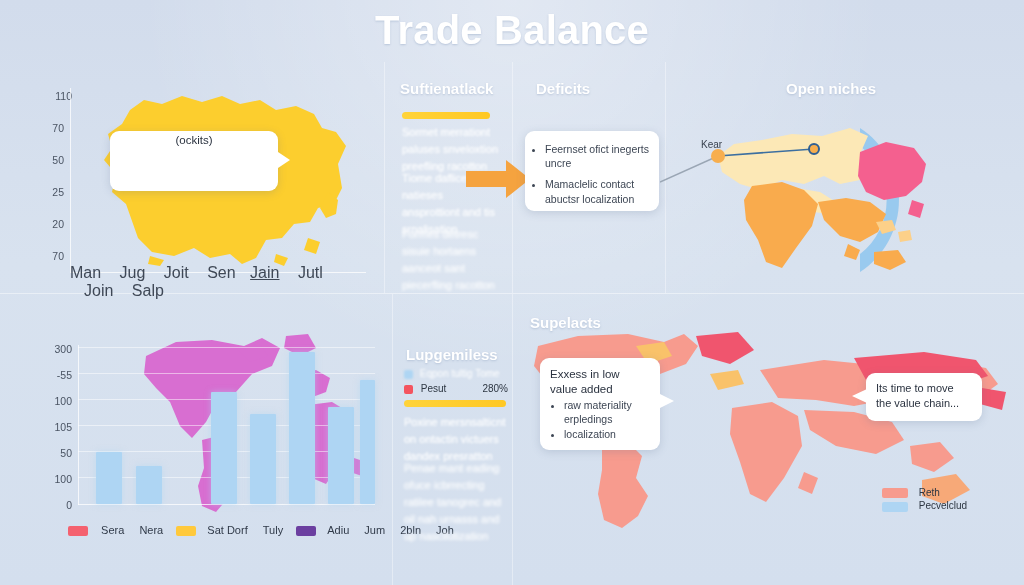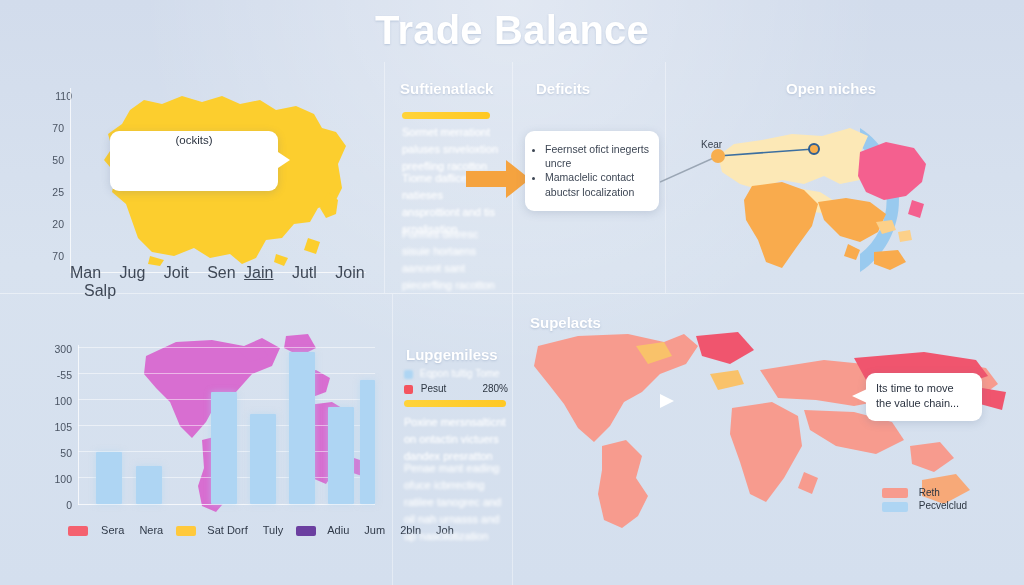--- a/index.html
+++ b/index.html
@@ -109,21 +109,21 @@
         <path d="M60 168 L74 172 L70 178 L58 176 Z"></path>
       </g>
     </svg>
   </div>
 
   <div style="position:absolute;left:70px;top:264px;width:300px;">
     <span class="xtick" style="left:0;position:relative;">Man</span>
     <span class="xtick" style="margin-left:14px;position:relative;">Jug</span>
     <span class="xtick" style="margin-left:14px;position:relative;">Joit</span>
     <span class="xtick" style="margin-left:14px;position:relative;">Sen</span>
-    <span class="xtick" style="margin-left:4px;position:relative;text-decoration:underline;">Jain</span>
+    <span class="xtick" style="margin-left:10px;position:relative;text-decoration:underline;">Jain</span>
     <span class="xtick" style="margin-left:14px;position:relative;">Jutl</span>
     <span class="xtick" style="margin-left:14px;position:relative;">Join</span>
     <span class="xtick" style="margin-left:14px;position:relative;">Salp</span>
   </div>
 
   <div class="callout" style="left:110px;top:131px;width:168px;height:60px;padding:0;">
     <div class="ln" style="text-align:center;font-size:11.5px;margin-top:3px;">(ockits)</div>
   </div>
   <div class="tail" style="left:278px;top:152px;border-top:8px solid transparent;border-bottom:8px solid transparent;border-left:12px solid #ffffff;"></div>
 
@@ -136,21 +136,21 @@
   <div class="arrow" style="left:466px;top:158px;width:66px;height:42px;">
     <svg width="66" height="42" viewBox="0 0 66 42">
       <path d="M0 13 L40 13 L40 2 L64 21 L40 40 L40 29 L0 29 Z" fill="#f5a33f"></path>
     </svg>
   </div>
 
   <div class="panel-title" style="left:536px;top:80px;">Deficits</div>
 
   <div class="callout" style="left:525px;top:131px;width:134px;height:80px;padding:0;">
     <ul style="margin:0;padding:11px 8px 0 20px;list-style:disc;">
-      <li style="font-size:10.5px;line-height:1.35;margin-bottom:0;filter:blur(.3px);">Feernset ofict inegerts uncre</li>
+      <li style="font-size:10.5px;line-height:1.35;margin-bottom:7px;filter:blur(.3px);">Feernset ofict inegerts uncre</li>
       <li style="font-size:10.5px;line-height:1.35;filter:blur(.3px);">Mamaclelic contact abuctsr localization</li>
     </ul>
   </div>
 
   <div class="panel-title" style="left:786px;top:80px;">Open niches</div>
 
   <div class="mapwrap" style="left:700px;top:110px;width:300px;height:180px;">
     <svg width="300" height="180" viewBox="0 0 300 180">
 
       <path d="M160 18 A86 86 0 0 1 160 162 L160 144 A68 68 0 0 0 160 36 Z" fill="#8ec6ef" opacity=".85"></path>
@@ -302,20 +302,28 @@
       <g fill="#f9c26a">
         <path d="M112 16 L140 12 L148 26 L124 34 Z"></path>
         <path d="M186 44 L214 40 L220 54 L194 60 Z"></path>
       </g>
       <g fill="#f7a978">
         <path d="M398 150 L432 144 L446 160 L420 174 L398 166 Z"></path>
       </g>
     </svg>
   </div>
 
+  <div class="callout" style="left:540px;top:358px;width:120px;height:92px;padding:0;">
+    <div class="ln" style="font-size:11.5px;margin:10px 0 0 10px;">Exxess in low</div>
+    <div class="ln" style="font-size:11.5px;margin:3px 0 0 10px;">value added</div>
+    <ul style="margin:4px 0 0 0;padding-left:24px;list-style:disc;">
+      <li style="font-size:10.5px;line-height:1.3;">raw materiality erpledings</li>
+      <li style="font-size:10.5px;line-height:1.3;margin-top:2px;">localization</li>
+    </ul>
+  </div>
   <div class="tail" style="left:660px;top:394px;border-top:7px solid transparent;border-bottom:7px solid transparent;border-left:14px solid #ffffff;"></div>
 
   <div class="callout" style="left:866px;top:373px;width:116px;height:48px;padding:0;">
     <div class="ln" style="font-size:11px;margin:9px 0 0 10px;">Its time to move</div>
     <div class="ln" style="font-size:11px;margin:3px 0 0 10px;">the value chain...</div>
   </div>
   <div class="tail" style="left:852px;top:389px;border-top:7px solid transparent;border-bottom:7px solid transparent;border-right:15px solid #ffffff;"></div>
 
   <div style="position:absolute;left:882px;top:487px;font-size:10px;color:#2d3642;filter:blur(.35px);">
     <div style="margin-bottom:2px;">

